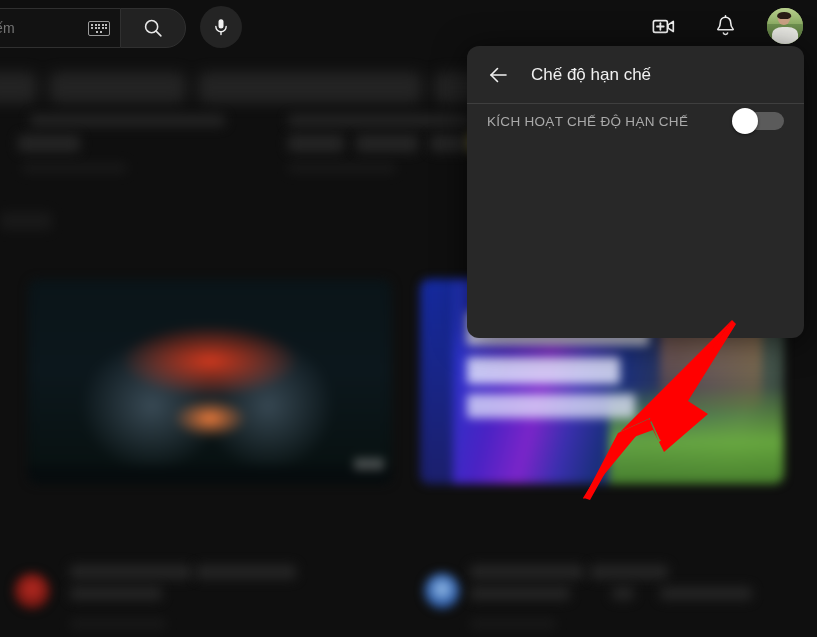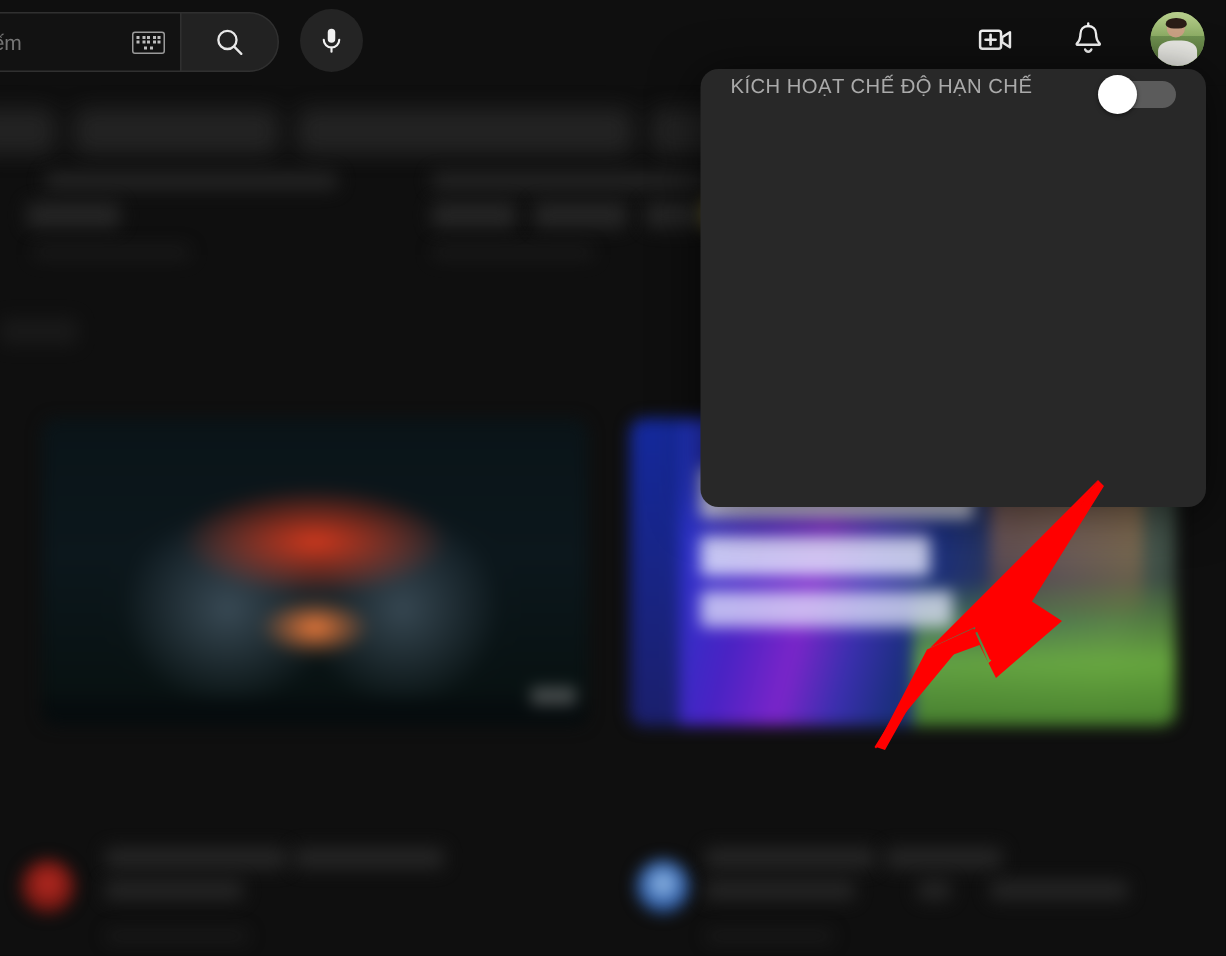--- a/index.html
+++ b/index.html
@@ -257,20 +257,21 @@
   }
   .popup-body { padding: 16px 20px 0 20px; }
   .popup-para {
     color: #f1f1f1;
     font-size: 14.5px;
     line-height: 22.5px;
     margin-bottom: 18px;
   }
   .toggle-row {
     display: flex;
+    align-items: center;
     justify-content: space-between;
     padding: 2px 20px 0 20px;
     margin-top: 2px;
   }
   .toggle-label {
     color: #aaaaaa;
     font-size: 13.5px;
     letter-spacing: .3px;
     text-transform: uppercase;
   }
@@ -421,20 +422,29 @@
         <div class="grnd"></div>
         <div class="body"></div>
         <div class="head"></div>
         <div class="hair"></div>
       </div>
     </div>
   </div>
 
   <div class="popup">
 
+    <div class="popup-head">
+      <div class="back-btn">
+        <svg width="24" height="24" viewBox="0 0 24 24">
+          <line x1="20" y1="12" x2="5" y2="12" stroke="#f1f1f1" stroke-width="1.6" stroke-linecap="round"></line>
+          <polyline points="11.5,5.5 5,12 11.5,18.5" fill="none" stroke="#f1f1f1" stroke-width="1.6" stroke-linecap="round" stroke-linejoin="round"></polyline>
+        </svg>
+      </div>
+      <div class="popup-title">Chế độ hạn chế</div>
+    </div>
 
 
     <div class="toggle-row">
       <span class="toggle-label">KÍCH HOẠT CHẾ ĐỘ HẠN CHẾ</span>
       <span class="switch">
         <span class="track"></span>
         <span class="knob"></span>
       </span>
     </div>
   </div>

